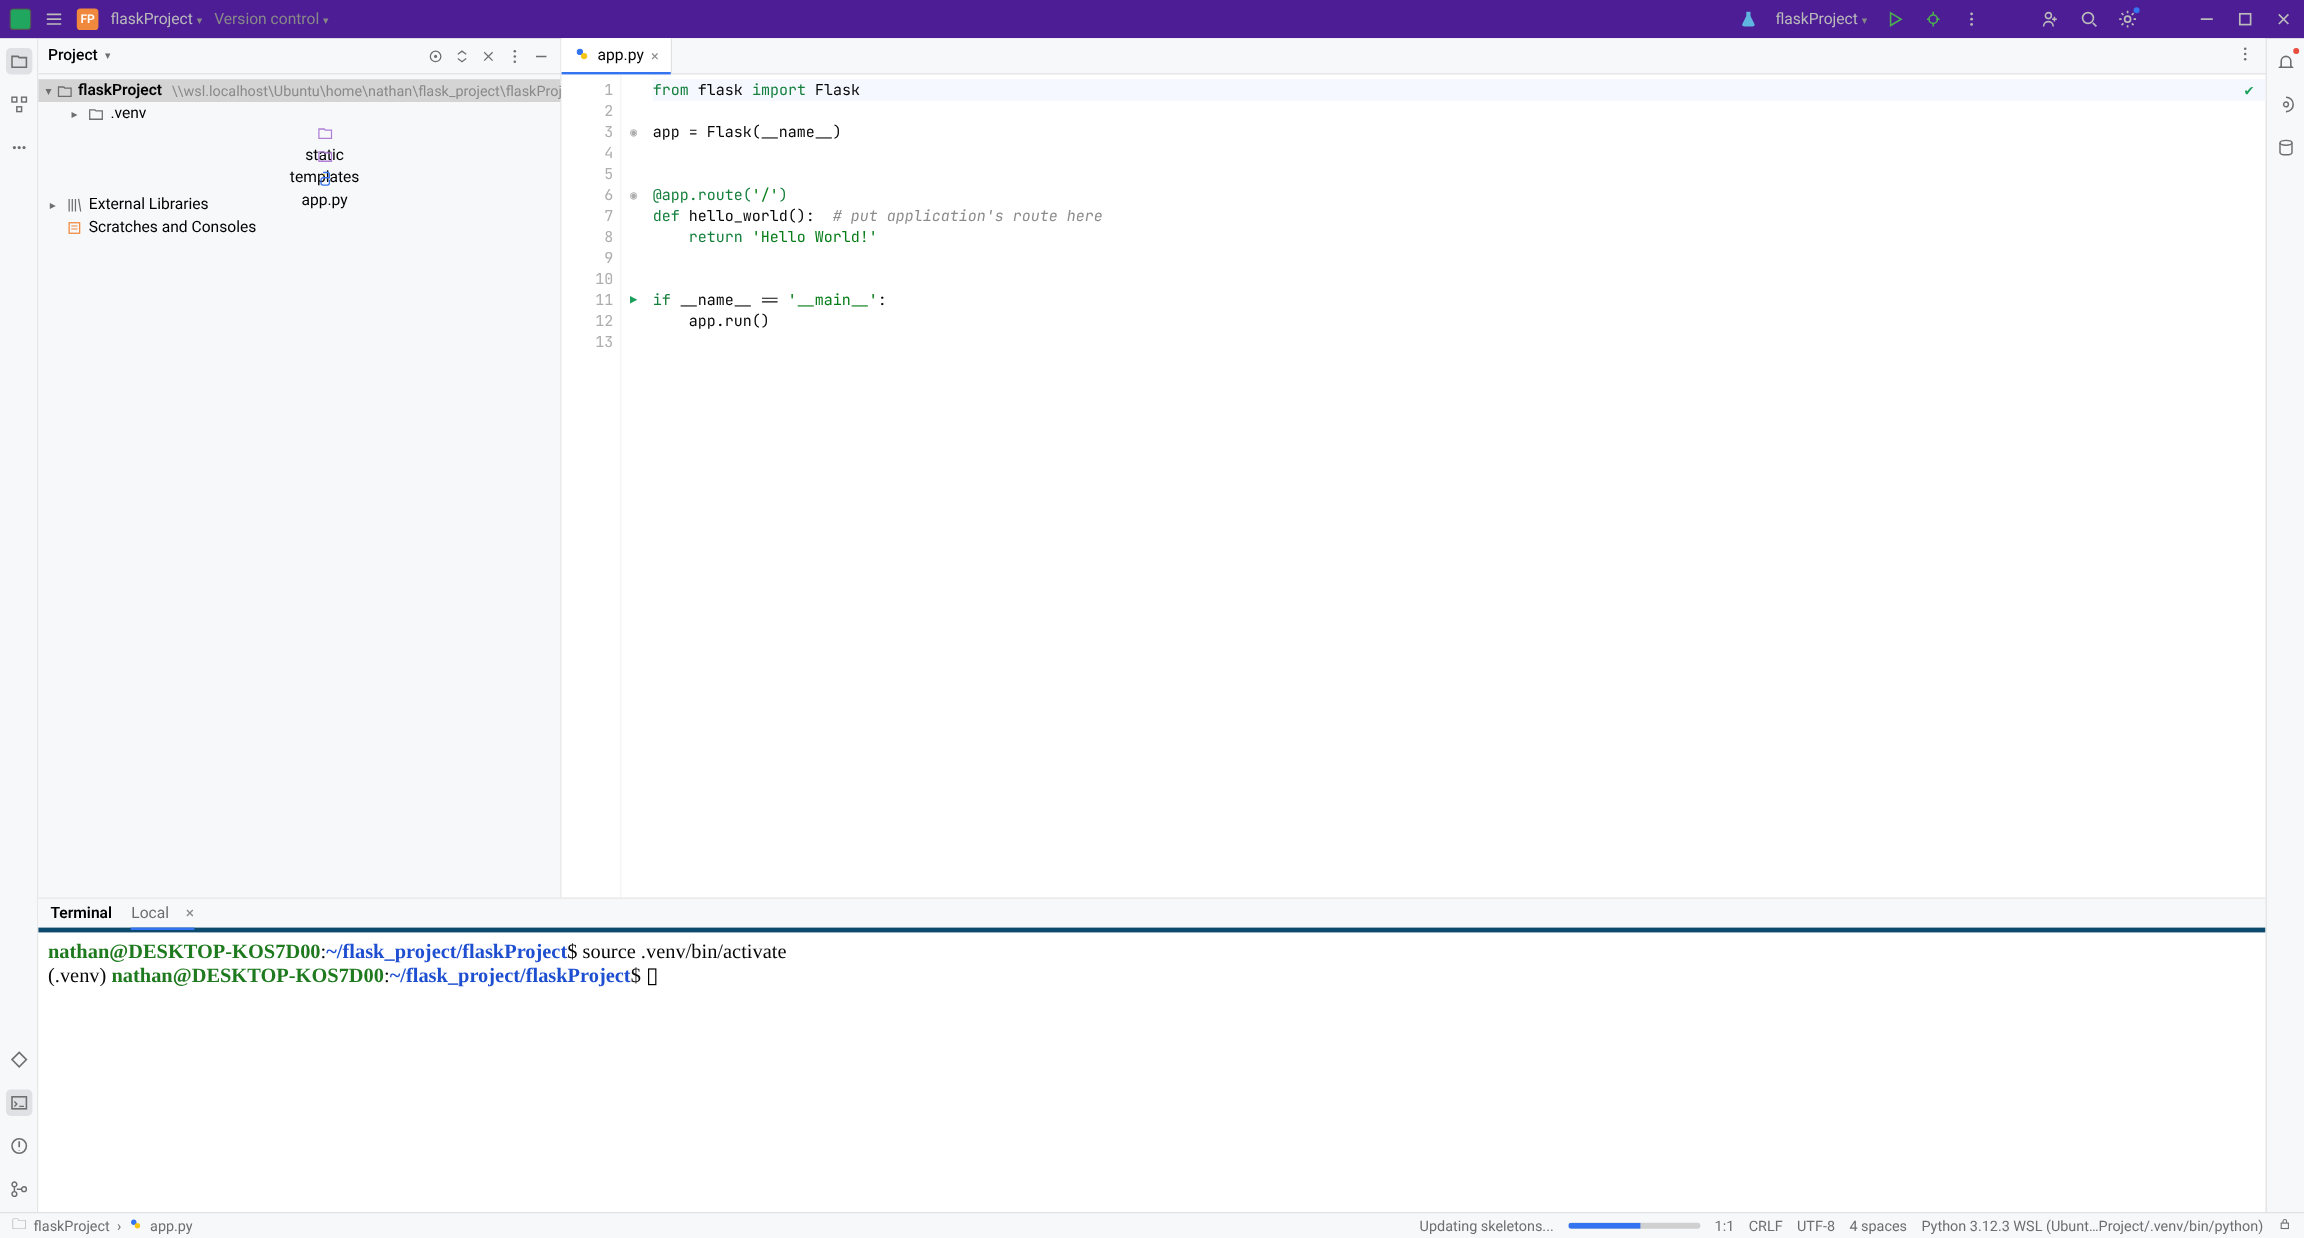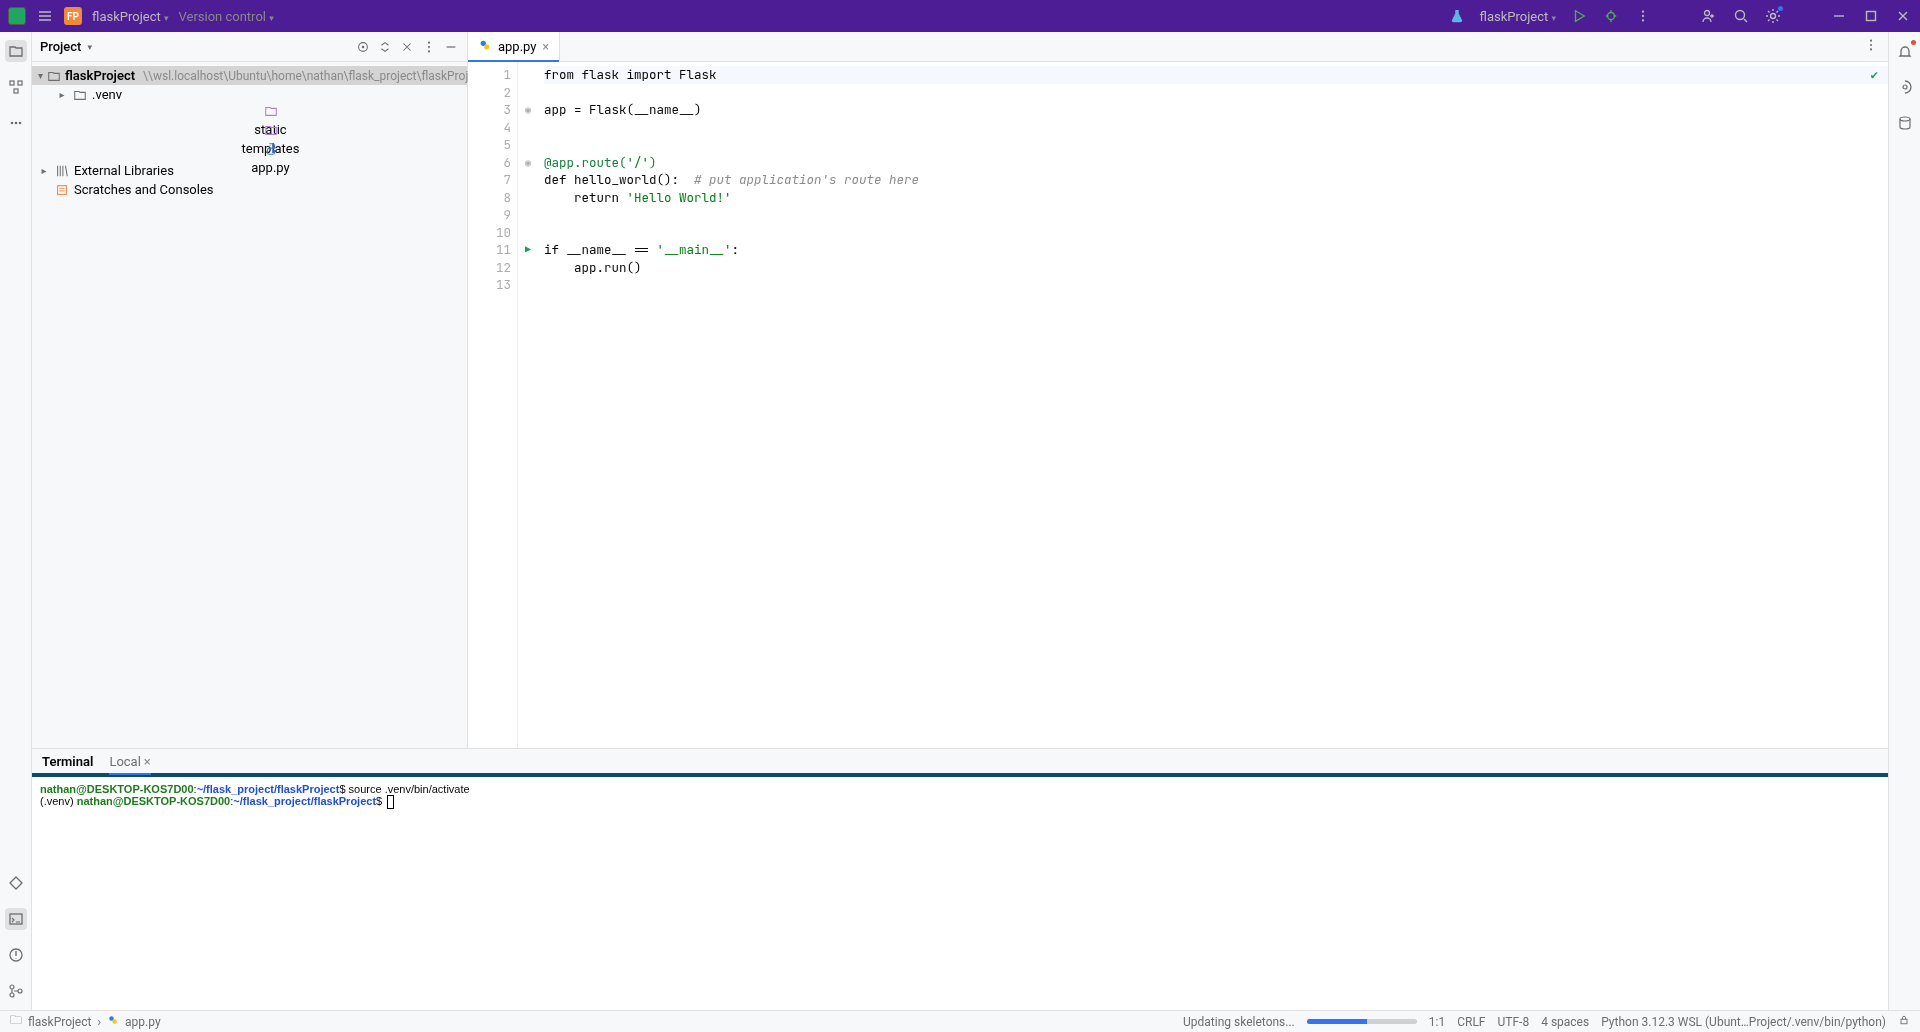--- a/index.html
+++ b/index.html
@@ -154,21 +154,21 @@
 }
 .gutter-extra .g { height:17.5px; display:flex; align-items:center; justify-content:center; font-size:10px;}
 .code {
   flex:1;
   padding:4px 0 0 6px;
   color:#080808;
   position:relative;
 }
 .code-line { height:17.5px; white-space:pre; }
 .code-line.hl { background:#f5f8fe; }
-.kw { color:#000000; }
+.kw { color:#15803d; }
 .str { color:#067d17; }
 .dec { color:#15803d; }
 .com { color:#8c8c8c; font-style:italic; }
 .check-icon { position:absolute; top:4px; right:10px; color:#1ca05c; }
 
 
 .terminal-panel {
   height: 262px;
   background:#fff;
   border-top:1px solid #e1e1e1;
@@ -177,28 +177,28 @@
 }
 .term-tabs {
   height:28px;
   display:flex; align-items:center; gap:16px;
   padding:0 10px;
   border-bottom:4px solid #0c4a6e;
   background:#f7f8fa;
   font-size:13px;
 }
 .term-tabs .ttab { color:#000; }
-.term-tabs .ttab.sub { color:#6e6e6e; display:flex; align-items:center; gap:3px; position:relative;}
+.term-tabs .ttab.sub { color:#6e6e6e; display:flex; align-items:center; gap:14px; position:relative;}
 .term-tabs .ttab.sub.active::after {
   content:""; position:absolute; left:0; right:0; bottom:-6px; height:2px; background:#3574f0;
 }
 .term-body {
   flex:1;
-  font-family: Liberation Sans, sans-serif;
-  font-size:11px;
+  font-family: Liberation Serif, serif;
+  font-size:17px;
   padding:6px 8px;
   color:#080808;
   white-space:pre;
 }
 .tgreen { color:#1f7a1f; font-weight:600; }
 .tblue { color:#1e4fd1; font-weight:600; }
 .cursor-box { display:inline-block; width:7px; height:14px; border:1px solid #000; vertical-align:middle; margin-left:2px;}
 
 
 .statusbar {

